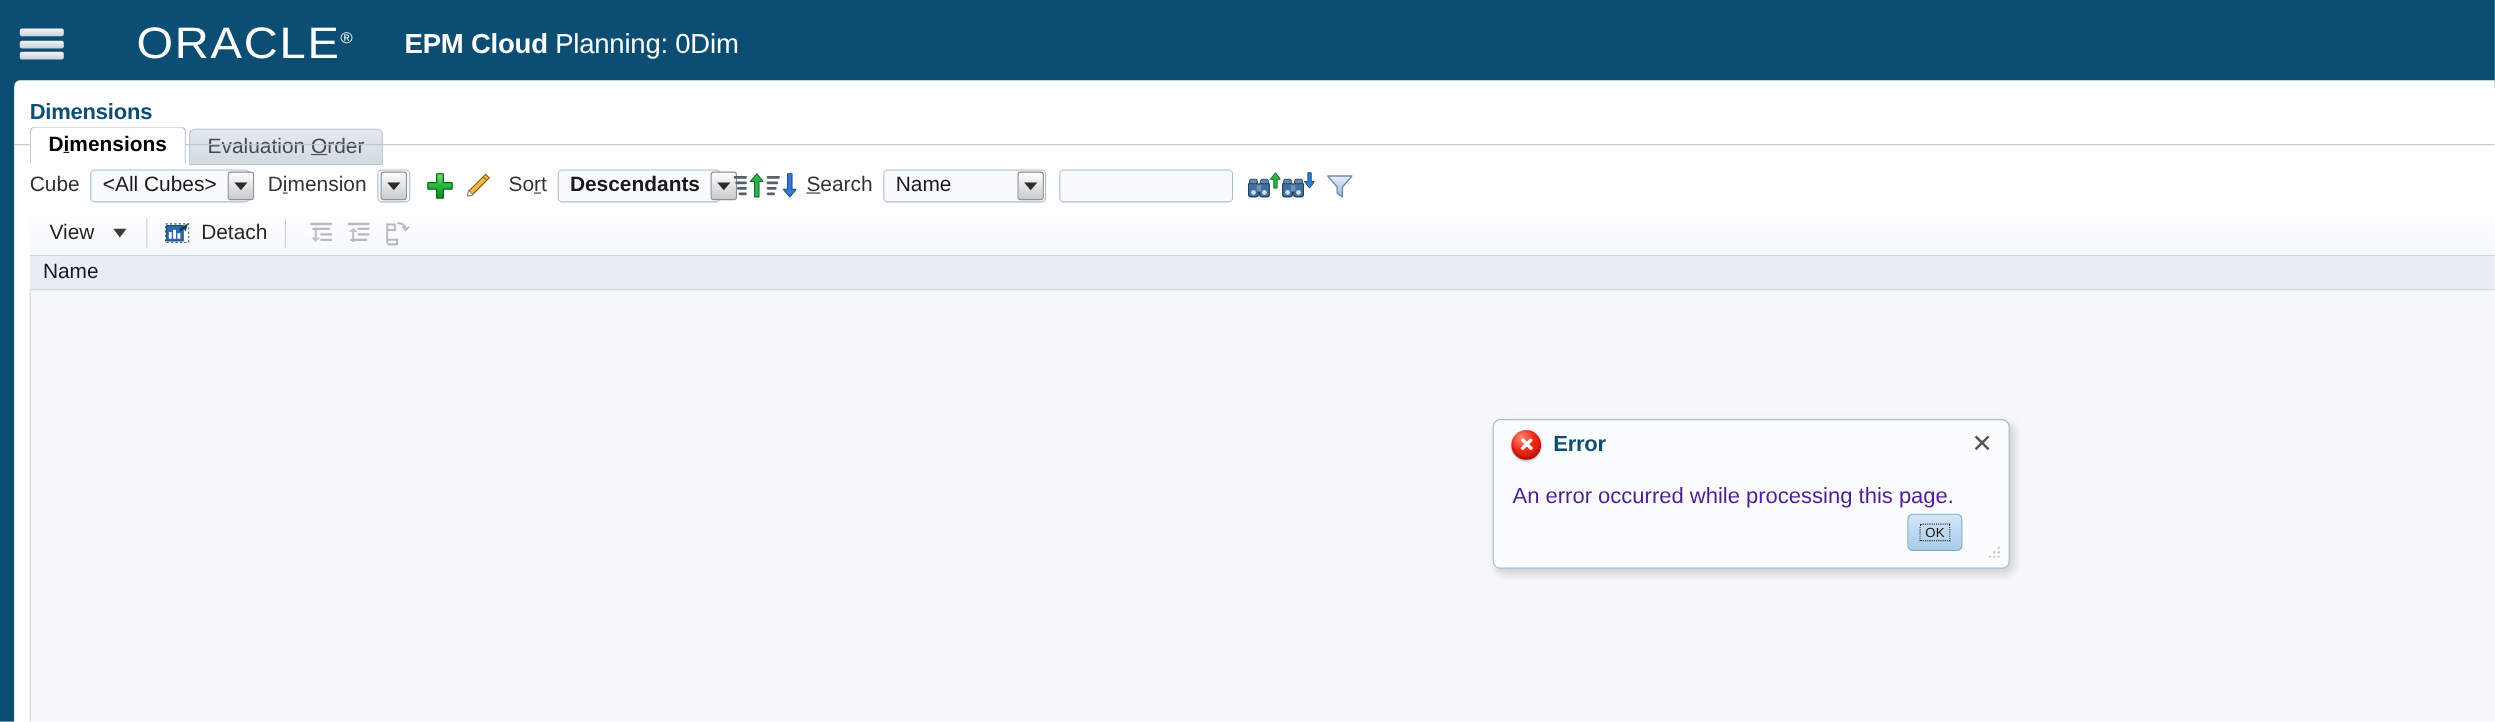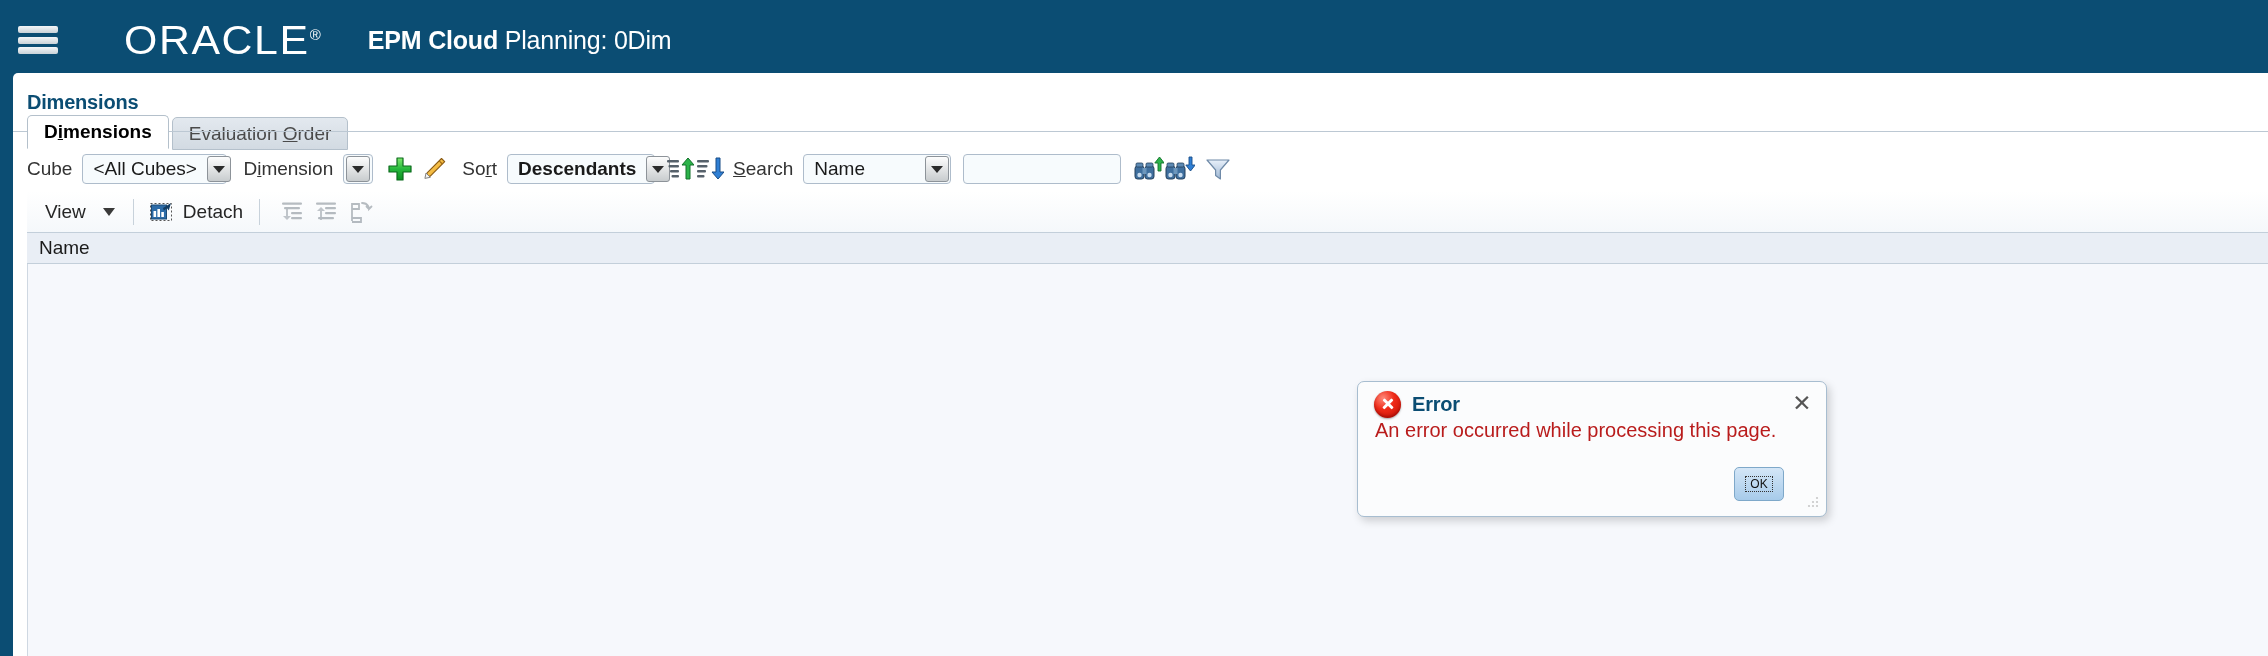--- a/index.html
+++ b/index.html
@@ -276,22 +276,22 @@
   }
   .dlg-close {
     position: absolute; right: 12px; top: 9px;
     width: 24px; height: 24px;
     display: flex; align-items: center; justify-content: center;
     font-size: 23px; color: #555;
     cursor: pointer;
     line-height: 1;
   }
   .dlg-msg {
-    position: absolute; left: 17px; top: 37px;
-    font-size: 20px; color: #b91c1c;
+    position: absolute; left: 17px; top: 58px;
+    font-size: 20px; color: #4c1d95;
     white-space: nowrap;
   }
   .ok-btn {
     position: absolute; right: 42px; bottom: 15px;
     min-width: 50px; height: 34px;
     background: linear-gradient(180deg,#d4e6f7 0%, #a7cbea 100%);
     border: 1px solid #7ea8c9;
     border-radius: 5px;
     display: flex; align-items: center; justify-content: center;
     cursor: pointer;

